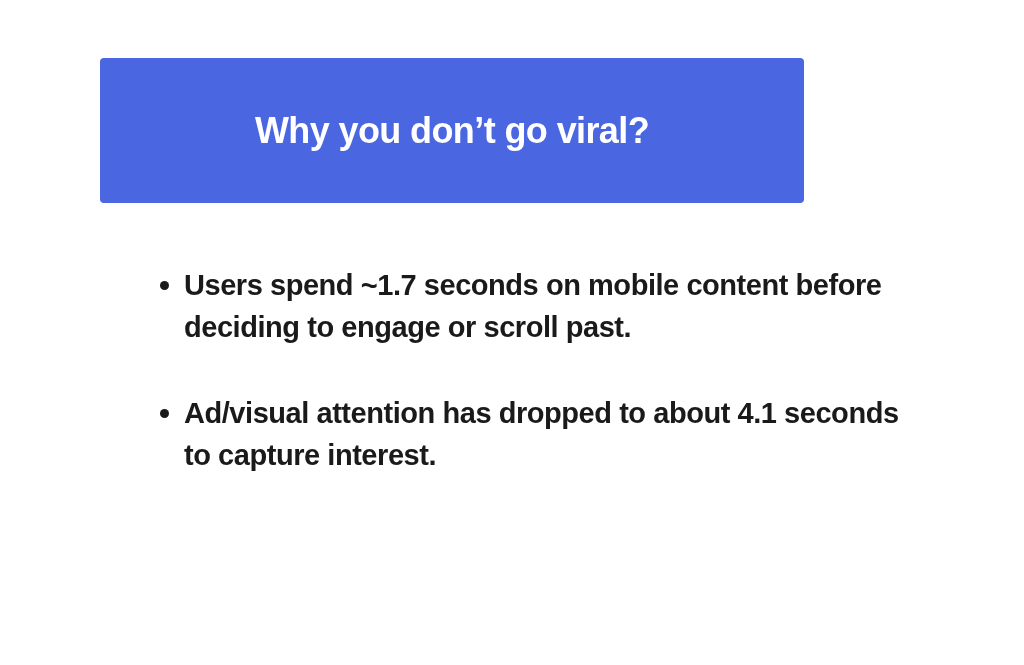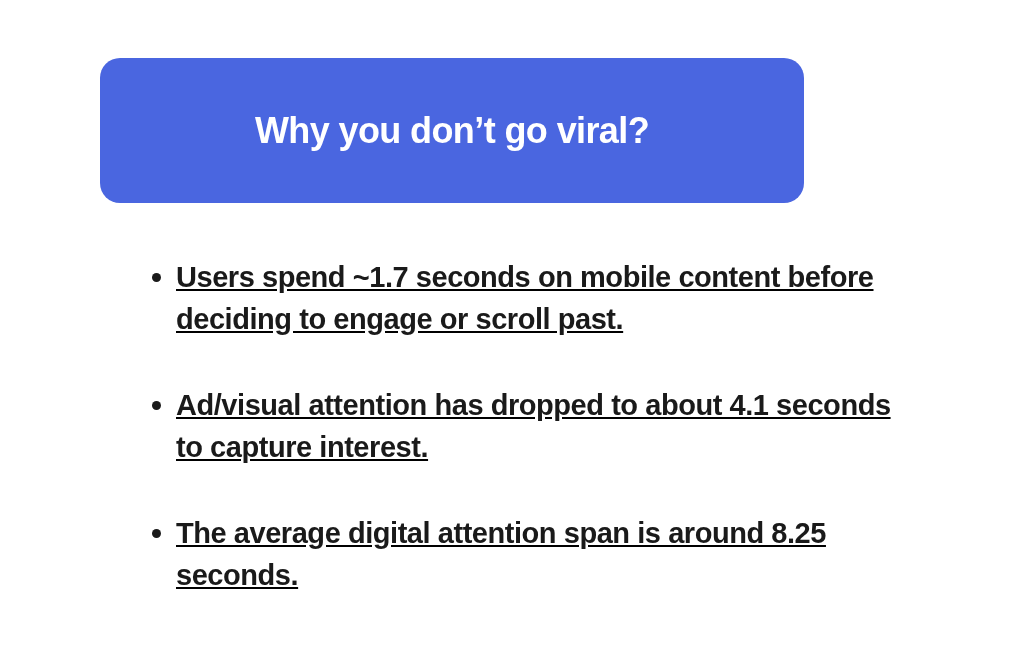--- a/index.html
+++ b/index.html
@@ -22,21 +22,21 @@
   }
 
   
   .header-banner {
     position: absolute;
     left: 100px;
     top: 58px;
     width: 704px;
     height: 145px;
     background: #4A66E0;
-    border-radius: 20px;
+    border-radius: 4px;
     display: flex;
     align-items: center;
     justify-content: center;
     box-sizing: border-box;
     padding: 0 18px;
   }
 
   .header-title {
     color: #FFFFFF;
     font-family: "Liberation Sans", sans-serif;
@@ -48,24 +48,23 @@
     margin: 0;
     white-space: nowrap;
   }
 
   
   .bullet-list {
     position: absolute;
     left: 140px;
     top: 248px;
     width: 760px;
-    margin: 8px;
+    margin: 16px;
     padding: 0;
     list-style: none;
-    text-decoration: underline;
   }
 
   .bullet-item {
     position: relative;
     padding-left: 28px;
     margin-bottom: 44px;
     color: #1A1A1A;
     font-family: "Liberation Sans", sans-serif;
     font-size: 29px;
     font-weight: bold;
@@ -105,20 +104,16 @@
     <li class="bullet-item">
       <span class="bullet-marker"></span>
       <span class="bullet-text">Users spend ~1.7 seconds on mobile content before deciding to engage or scroll past.</span>
     </li>
 
     <li class="bullet-item">
       <span class="bullet-marker"></span>
       <span class="bullet-text">Ad/visual attention has dropped to about 4.1 seconds to capture interest.</span>
     </li>
 
-    <li class="bullet-item">
-      <span class="bullet-marker"></span>
-      <span class="bullet-text">The average digital attention span is around 8.25 seconds.</span>
-    </li>
 
   </ul>
 
 </div>
 
 </body></html>

